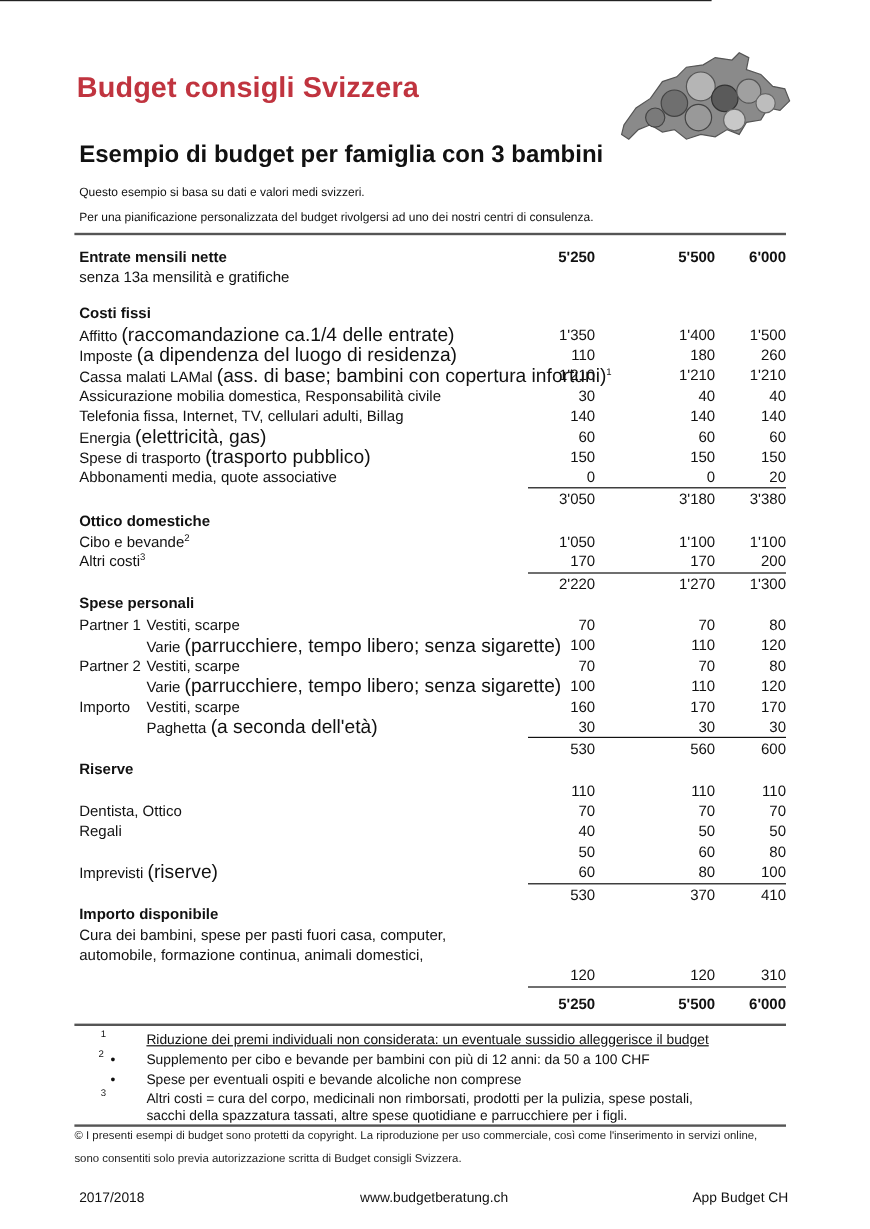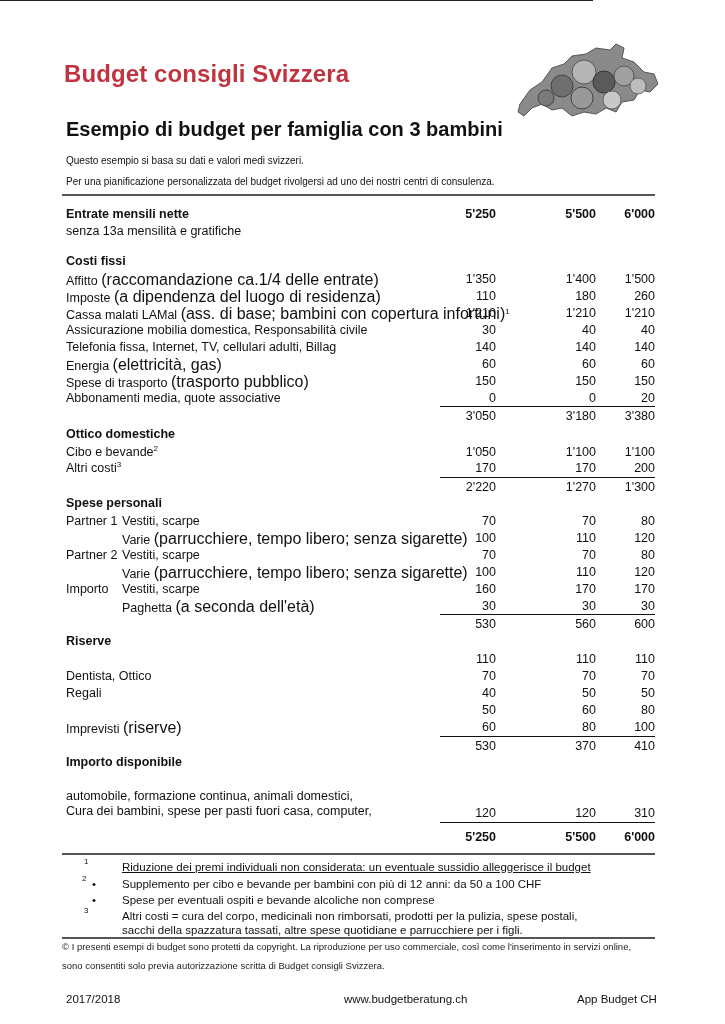--- a/index.html
+++ b/index.html
@@ -222,21 +222,21 @@
     </div>
     <div class="subline" style="top:736px;"></div>
     <div class="row" style="top:738px;">
       <span class="v v1">530</span>
       <span class="v v2">370</span>
       <span class="v v3">410</span>
     </div>
     <div class="row bold" style="top:754px;">
       <span class="lbl">Importo disponibile</span>
     </div>
-    <div class="row" style="top:771px;margin-top:32px;">
+    <div class="row" style="top:771px;">
       <span class="lbl">Cura dei bambini, spese per pasti fuori casa, computer,</span>
     </div>
     <div class="row" style="top:788px;">
       <span class="lbl">automobile, formazione continua, animali domestici,</span>
     </div>
     <div class="row" style="top:805px;">
       <span class="v v1">120</span>
       <span class="v v2">120</span>
       <span class="v v3">310</span>
     </div>
@@ -257,14 +257,14 @@
 <div class="fn" style="left:92px;top:893px;">•</div>
 <div class="fn" style="left:122px;top:893px;">Spese per eventuali ospiti e bevande alcoliche non comprese</div>
 <div class="fnmark" style="left:84px;top:906px;">3</div>
 <div class="fn" style="left:122px;top:909px;">Altri costi = cura del corpo, medicinali non rimborsati, prodotti per la pulizia, spese postali,</div>
 <div class="fn" style="left:122px;top:923px;">sacchi della spazzatura tassati, altre spese quotidiane e parrucchiere per i figli.</div>
 <div class="abs rule" style="top:937px;height:2px;"></div>
 <div class="abs copy" style="top:941px;">© I presenti esempi di budget sono protetti da copyright. La riproduzione per uso commerciale, così come l'inserimento in servizi online,</div>
 <div class="abs copy" style="top:960px;">sono consentiti solo previa autorizzazione scritta di Budget consigli Svizzera.</div>
 
 <div class="abs foot" style="left:66px;">2017/2018</div>
-<div class="abs foot" style="left:300px;margin-left:44px;">www.budgetberatung.ch</div>
+<div class="abs foot" style="left:300px;">www.budgetberatung.ch</div>
 <div class="abs foot" style="left:577px;">App Budget CH</div>
 
 </body></html>

